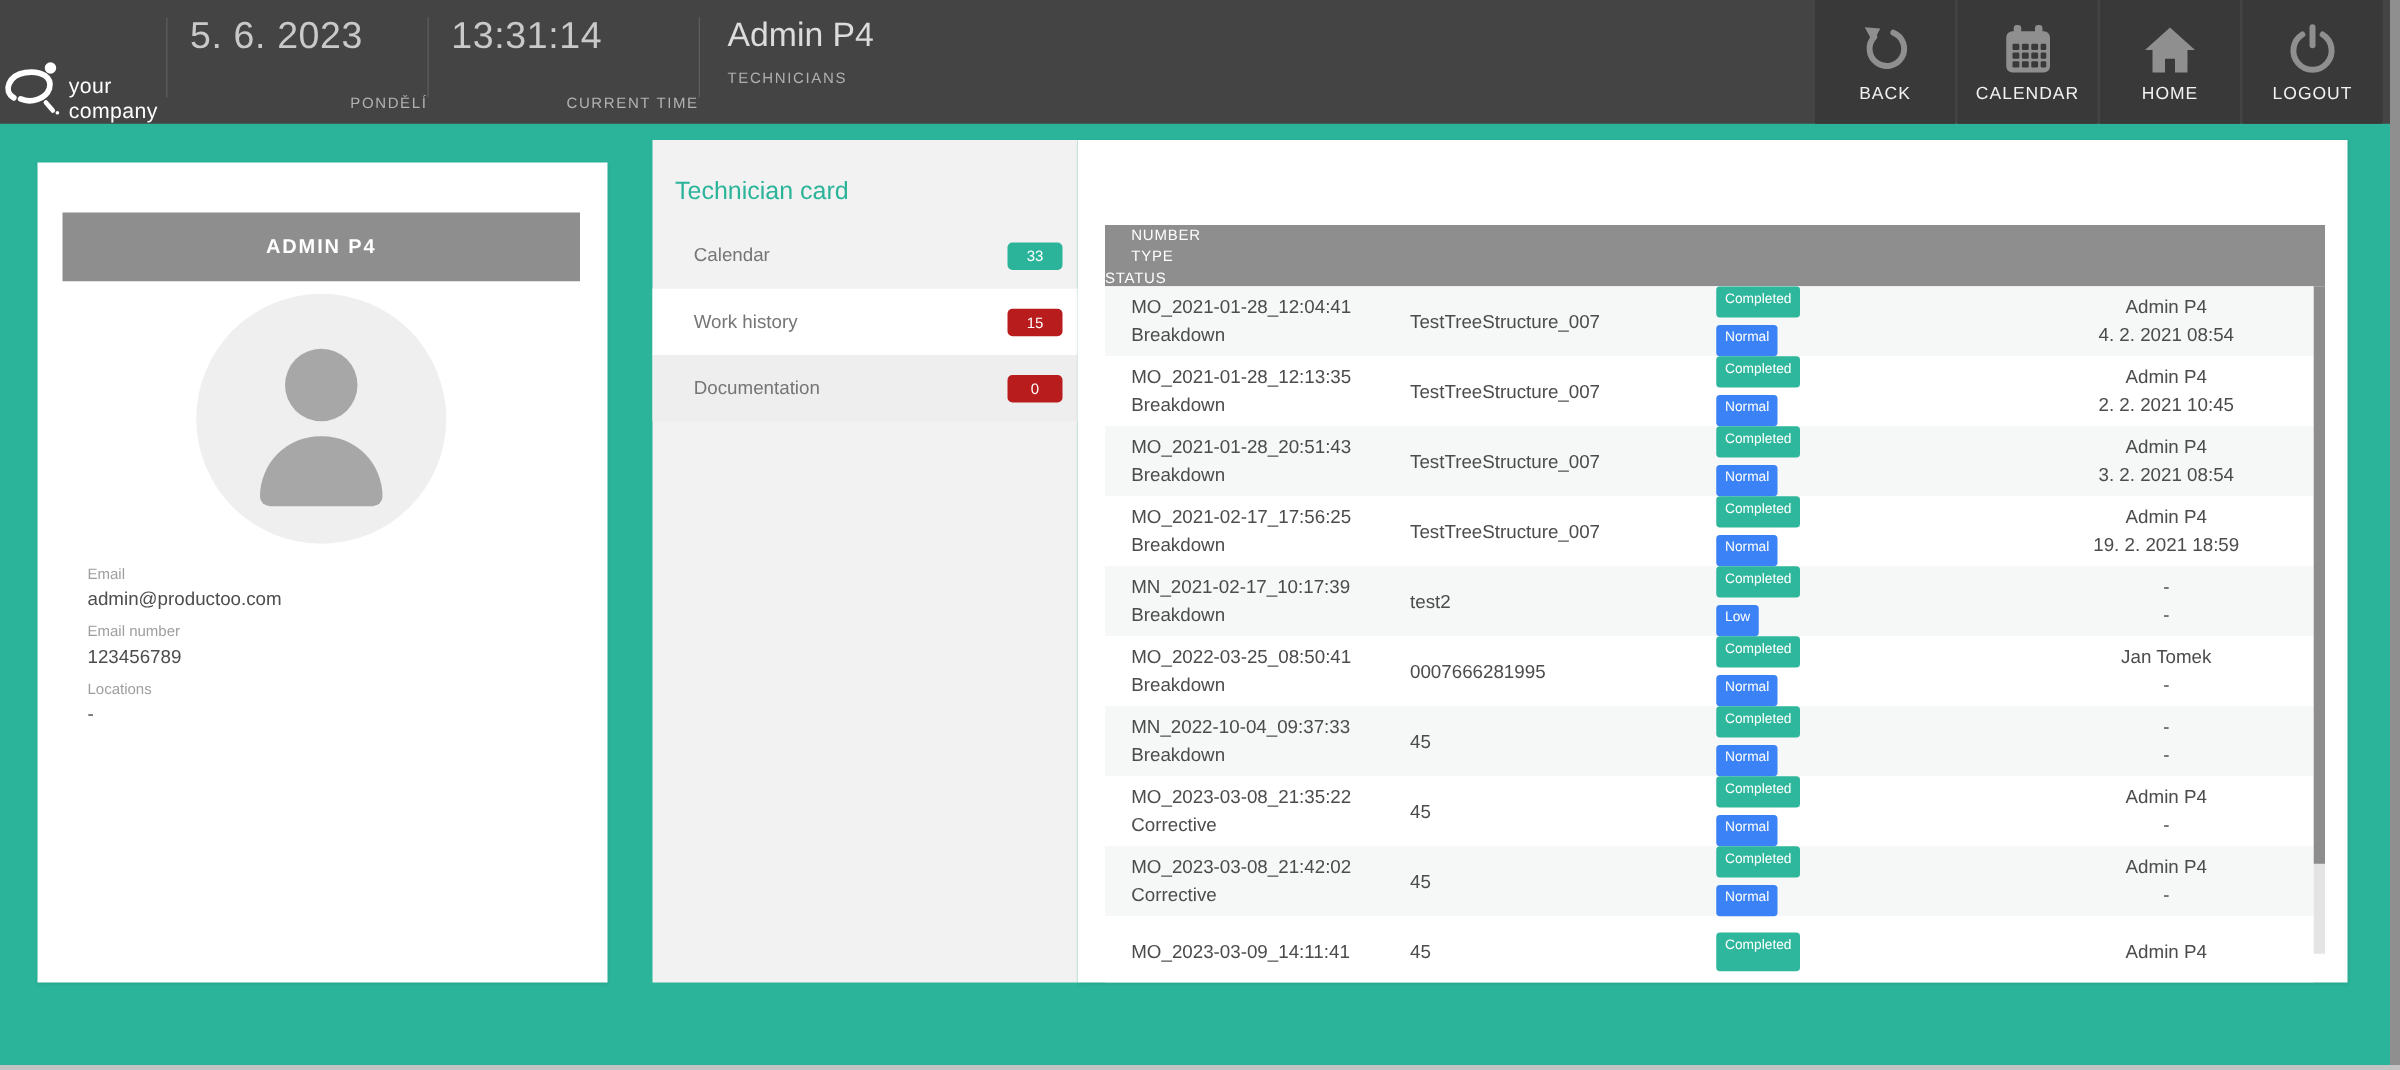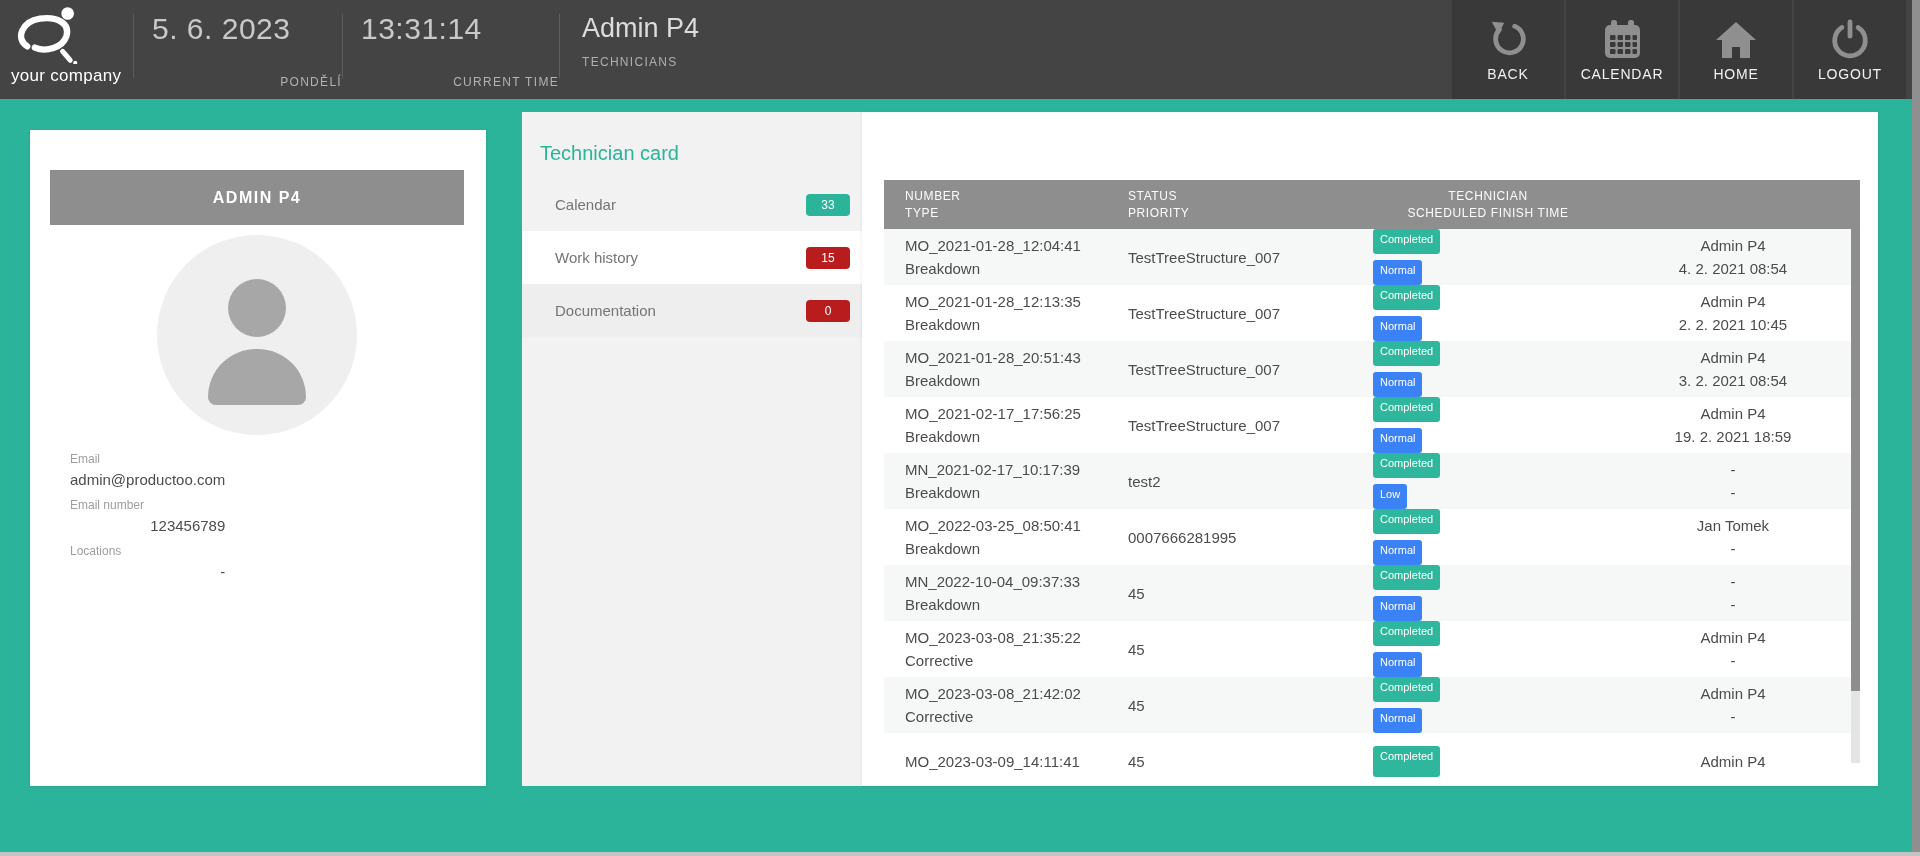--- a/index.html
+++ b/index.html
@@ -1,21 +1,21 @@
 <!DOCTYPE html>
 <html><head>
 <meta charset="utf-8">
 <style>
   * { margin:0; padding:0; box-sizing:border-box; }
   html,body { width:1920px; height:856px; overflow:hidden; }
   body { font-family:"Liberation Sans", sans-serif; position:relative; background:#2bb49a; }
 
   
   .topbar { position:absolute; top:0; left:0; width:1920px; height:99px; background:#454444; display:flex; align-items:stretch; z-index:5; }
-  .logo-block { width:133px; display:flex; flex-direction:column; align-items:flex-start; justify-content:flex-start; padding-top:6px;padding-left:11px; }
+  .logo-block { width:133px; display:flex; flex-direction:row; align-items:flex-end; justify-content:flex-start; padding-top:6px; }
   .logo-text { color:#fff; font-size:17px; margin-top:2px; letter-spacing:0.3px; }
   .vdiv { width:1px; background:#5e5d5d; height:64px; align-self:center; margin-top:-8px; }
   .info-block { padding-left:18px; padding-top:12px; }
   .block-date { width:208px; }
   .block-time { width:216px; }
   .info-main { font-size:30px; color:#c9c9c9; letter-spacing:0.5px; }
   .info-sub  { font-size:12px; color:#b3b2b2; letter-spacing:1.3px; margin-top:29px;text-align:right; }
   .title-block { flex:1; padding-left:22px; padding-top:13px; }
   .title-main { font-size:27px; color:#dcdcdc; }
   .title-sub  { font-size:12px; color:#b0afaf; letter-spacing:1.3px; margin-top:11px; }
@@ -30,35 +30,35 @@
 
   
   .card { position:absolute; background:#fff; box-shadow:0 1px 3px rgba(0,0,0,0.10); }
   .card-left { left:30px; top:130px; width:456px; height:656px; }
   .profile-banner { position:absolute; left:20px; top:40px; width:414px; height:55px; background:#8e8e8e; color:#fff; font-size:16px; font-weight:bold; letter-spacing:1.5px; text-align:center; line-height:55px; }
   .avatar { position:absolute; left:127px; top:105px; width:200px; height:200px; border-radius:50%; background:#efefef; overflow:hidden; }
   .avatar-head { position:absolute; left:71px; top:44px; width:58px; height:58px; border-radius:50%; background:#a7a7a7; }
   .avatar-body { position:absolute; left:51px; top:114px; width:98px; height:56px; border-radius:49px 49px 8px 8px; background:#a7a7a7; }
   .profile-details { position:absolute; left:40px; top:322px; }
   .pd-label { font-size:12px; color:#9e9e9e; margin-bottom:5px; }
-  .pd-value { font-size:15px; color:#4d4d4d; margin-bottom:10px;text-align:right; }
+  .pd-value { font-size:15px; color:#4d4d4d; margin-bottom:10px; }
 
   .card-mid { left:522px; top:112px; width:340px; height:674px; background:#f2f2f2; box-shadow:none; }
   .mid-title { position:absolute; left:18px; top:30px; font-size:20px; color:#2bb49a; }
   .mid-list { position:absolute; left:0; top:66px; width:340px; }
   .mid-item { height:53px; display:flex; align-items:center; padding:0 12px 0 33px; cursor:pointer; }
   .mid-item.selected { background:#ffffff; }
   .mid-item.shaded { background:#eeeeee; }
   .mid-item-label { font-size:15px; color:#757575; }
   .count-badge { margin-left:auto; min-width:44px; height:22px; border-radius:4px; color:#fff; font-size:12px; display:flex; align-items:center; justify-content:center; }
   .count-accent { background:#2bb49a; }
   .count-gray { background:#b91c1c; }
 
   .card-right { left:862px; top:112px; width:1016px; height:674px; overflow:hidden; }
-  .thead { position:absolute; left:22px; top:68px; width:976px; height:49px; background:#8e8e8e; display:flex; }
+  .thead { position:absolute; left:22px; top:68px; width:976px; height:49px; background:#8e8e8e; display:flex;flex-direction:column; }
   .th { display:flex; flex-direction:column; justify-content:center; color:#fdfdfd; font-size:12px; letter-spacing:0.6px; line-height:17px; }
   .tbody { position:absolute; left:22px; top:117px; width:967px; height:557px; overflow:hidden; }
   .trow { height:56px; display:flex; background:#fff; }
   .trow.odd { background:#f6f7f7; }
   .c1 { width:244px; padding-left:21px; }
   .c2 { width:245px; }
   .c3 { width:242px; }
   .c4 { width:236px;text-align:center; }
   .cell-2line { display:flex; flex-direction:column; justify-content:center; font-size:15px; color:#4c4c4c; line-height:23px; }
   .cell-badges { display:flex; flex-direction:column; justify-content:center; align-items:flex-start; gap:6px; }

